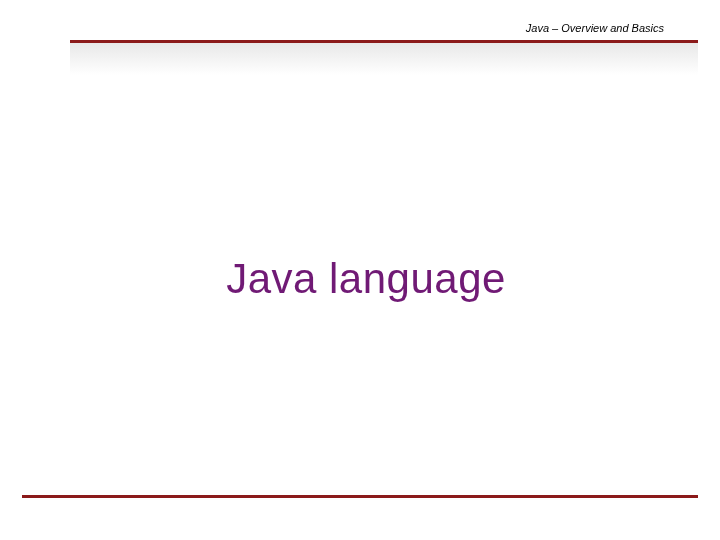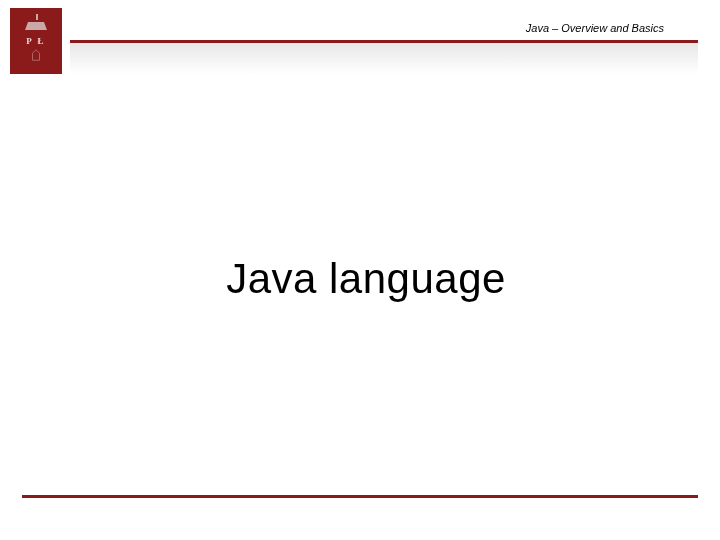--- a/index.html
+++ b/index.html
@@ -83,44 +83,37 @@
     background: linear-gradient(to bottom, #e8e8e8 0%, #ffffff 100%);
   }
   .main-title {
     position: absolute;
     top: 255px;
     left: 0;
     right: 0;
     text-align: center;
     font-size: 42px;
     font-weight: normal;
-    color: #000000;
+    color: #701a75;
     letter-spacing: 0.5px;
     padding-left: 12px;
   }
   .footer-rule {
     position: absolute;
     bottom: 42px;
     left: 22px;
     right: 22px;
     height: 3px;
     background: #8b1a1a;
   }
 </style>
 </head>
 <body>
 
 <div class="header-area">
-  <div class="logo-block">
-    <div class="logo-boat"></div>
-    <div class="logo-letters">P Ł</div>
-    <svg class="logo-emblem" viewBox="0 0 20 16">
-      <path d="M10 2 L14 6 L14 14 L6 14 L6 6 Z" fill="none" stroke="#c9a8a8" stroke-width="1"></path>
-    </svg>
-  </div>
   <div class="header-text">Java – Overview and Basics</div>
   <div class="header-rule"></div>
   <div class="header-grad"></div>
 </div>
 
 <div class="main-title">Java language</div>
 
 <div class="footer-rule"></div>
 
 </body></html>

